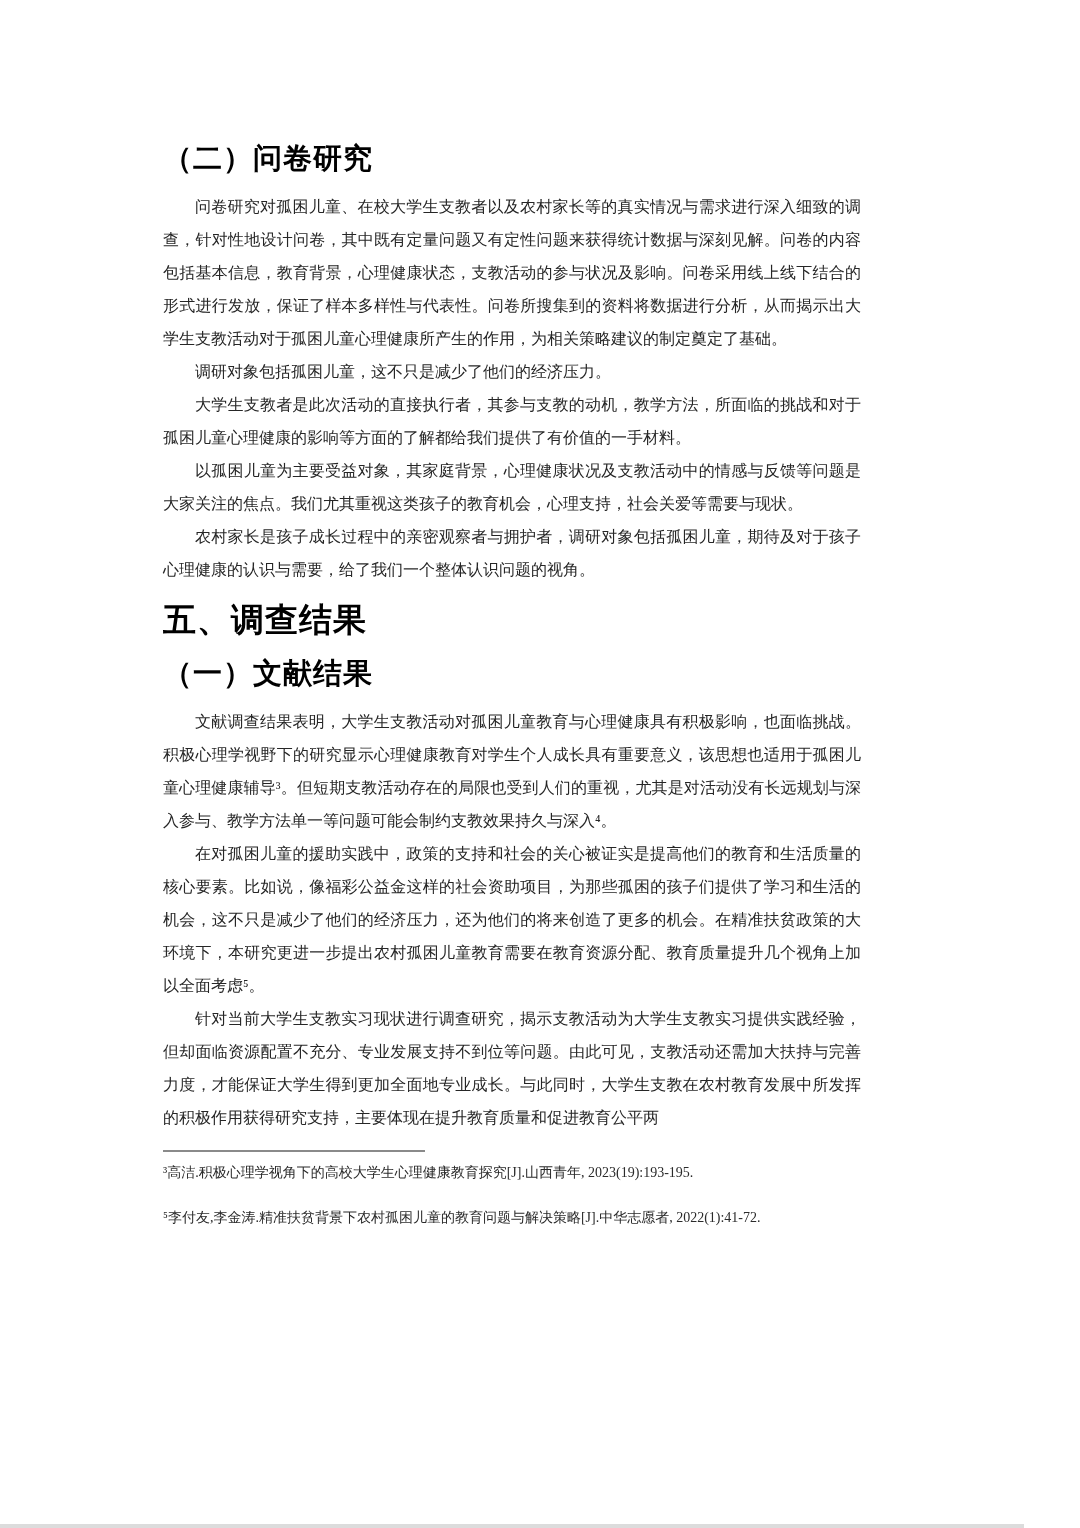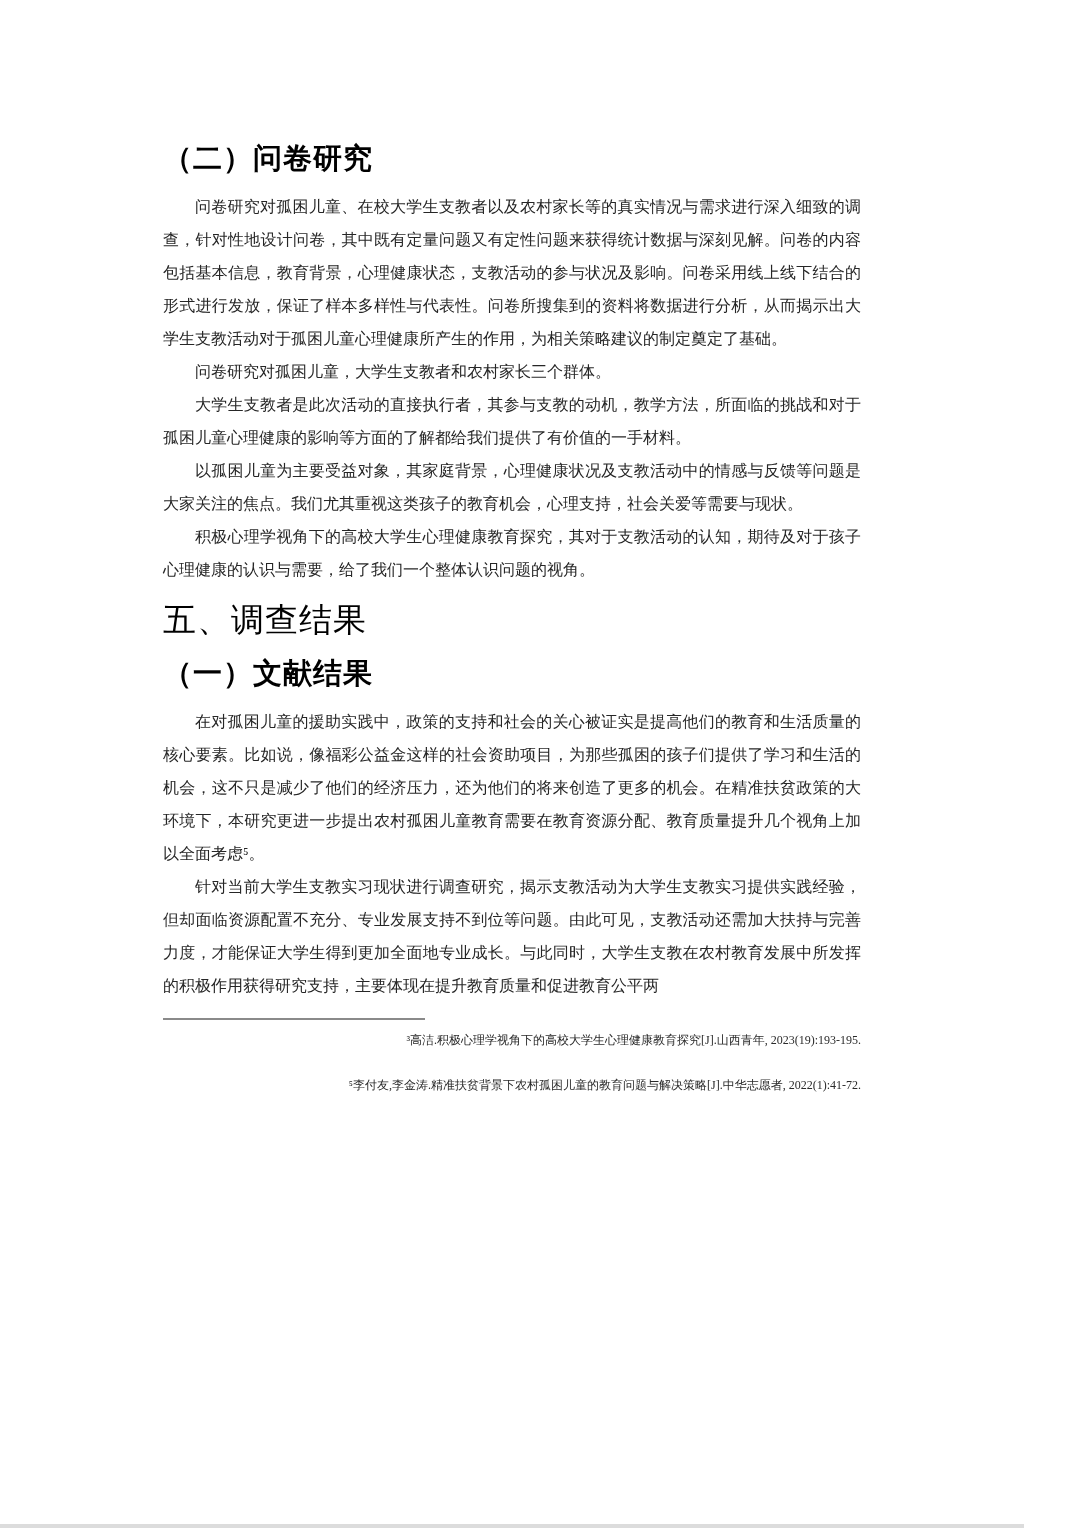--- a/index.html
+++ b/index.html
@@ -21,21 +21,21 @@
     font-weight: bold;
     color: #000000;
     font-size: 29px;
     line-height: 36px;
     margin: 14px 0 14px 0;
     letter-spacing: 1px;
   }
   .h-first { margin-top: 0; }
   .h-chapter {
     font-family: "Liberation Sans", sans-serif;
-    font-weight: normal;
+    font-weight: bold;
     color: #000000;
     font-size: 33px;
     line-height: 43px;
     margin: 12px 0 14px 0;
     letter-spacing: 1px;
   }
   .para {
     font-size: 16px;
     line-height: 33px;
     margin: 0;
@@ -44,25 +44,25 @@
     word-break: break-all;
     color: #262626;
   }
   .footnote-sep {
     width: 262px;
     height: 0;
     border-top: 2px solid #8a8a8a;
     margin: 16px 0 10px 0;
   }
   .footnote {
-    font-size: 12px;
+    font-size: 14px;
     line-height: 21px;
     margin: 0 0 24px 0;
     color: #2a2a2a;
-    text-align: right;
+    text-align: left;
   }
   .page-edge {
     position: absolute;
     left: 0;
     bottom: 0;
     width: 100%;
     height: 4px;
     background: #dcdcdc;
   }
 </style>
@@ -70,32 +70,33 @@
 <body>
 
 <div class="page">
   <main class="content">
 
     <h2 class="h-sub h-first">（二）问卷研究</h2>
 
     <p class="para">问卷研究对孤困儿童、在校大学生支教者以及农村家长等的真实情况与需求进行深入细致的调查，针对性地设计问卷，其中既有定量问题又有定性问题来获得统计数据与深刻见解。问卷的内容包括基本信息，教育背景，心理健康状态，支教活动的参与状况及影响。问卷采用线上线下结合的形式进行发放，保证了样本多样性与代表性。问卷所搜集到的资料将数据进行分析，从而揭示出大学生支教活动对于孤困儿童心理健康所产生的作用，为相关策略建议的制定奠定了基础。</p>
 
 
-    <p class="para">问卷研究对孤困儿童，大学生支教者和农村家长三个群体。</p>
+    <p class="para">调研对象包括孤困儿童，这不只是减少了他们的经济压力。</p>
 
     <p class="para">大学生支教者是此次活动的直接执行者，其参与支教的动机，教学方法，所面临的挑战和对于孤困儿童心理健康的影响等方面的了解都给我们提供了有价值的一手材料。</p>
 
     <p class="para">以孤困儿童为主要受益对象，其家庭背景，心理健康状况及支教活动中的情感与反馈等问题是大家关注的焦点。我们尤其重视这类孩子的教育机会，心理支持，社会关爱等需要与现状。</p>
 
-    <p class="para">积极心理学视角下的高校大学生心理健康教育探究，其对于支教活动的认知，期待及对于孩子心理健康的认识与需要，给了我们一个整体认识问题的视角。</p>
+    <p class="para">农村家长是孩子成长过程中的亲密观察者与拥护者，调研对象包括孤困儿童，期待及对于孩子心理健康的认识与需要，给了我们一个整体认识问题的视角。</p>
 
     <h1 class="h-chapter">五、调查结果</h1>
 
     <h2 class="h-sub">（一）文献结果</h2>
 
+    <p class="para">文献调查结果表明，大学生支教活动对孤困儿童教育与心理健康具有积极影响，也面临挑战。积极心理学视野下的研究显示心理健康教育对学生个人成长具有重要意义，该思想也适用于孤困儿童心理健康辅导³。但短期支教活动存在的局限也受到人们的重视，尤其是对活动没有长远规划与深入参与、教学方法单一等问题可能会制约支教效果持久与深入⁴。</p>
 
     <p class="para">在对孤困儿童的援助实践中，政策的支持和社会的关心被证实是提高他们的教育和生活质量的核心要素。比如说，像福彩公益金这样的社会资助项目，为那些孤困的孩子们提供了学习和生活的机会，这不只是减少了他们的经济压力，还为他们的将来创造了更多的机会。在精准扶贫政策的大环境下，本研究更进一步提出农村孤困儿童教育需要在教育资源分配、教育质量提升几个视角上加以全面考虑⁵。</p>
 
     <p class="para">针对当前大学生支教实习现状进行调查研究，揭示支教活动为大学生支教实习提供实践经验，但却面临资源配置不充分、专业发展支持不到位等问题。由此可见，支教活动还需加大扶持与完善力度，才能保证大学生得到更加全面地专业成长。与此同时，大学生支教在农村教育发展中所发挥的积极作用获得研究支持，主要体现在提升教育质量和促进教育公平两</p>
 
     <div class="footnote-sep"></div>
 
     <p class="footnote">³高洁.积极心理学视角下的高校大学生心理健康教育探究[J].山西青年, 2023(19):193-195.</p>
 
 

